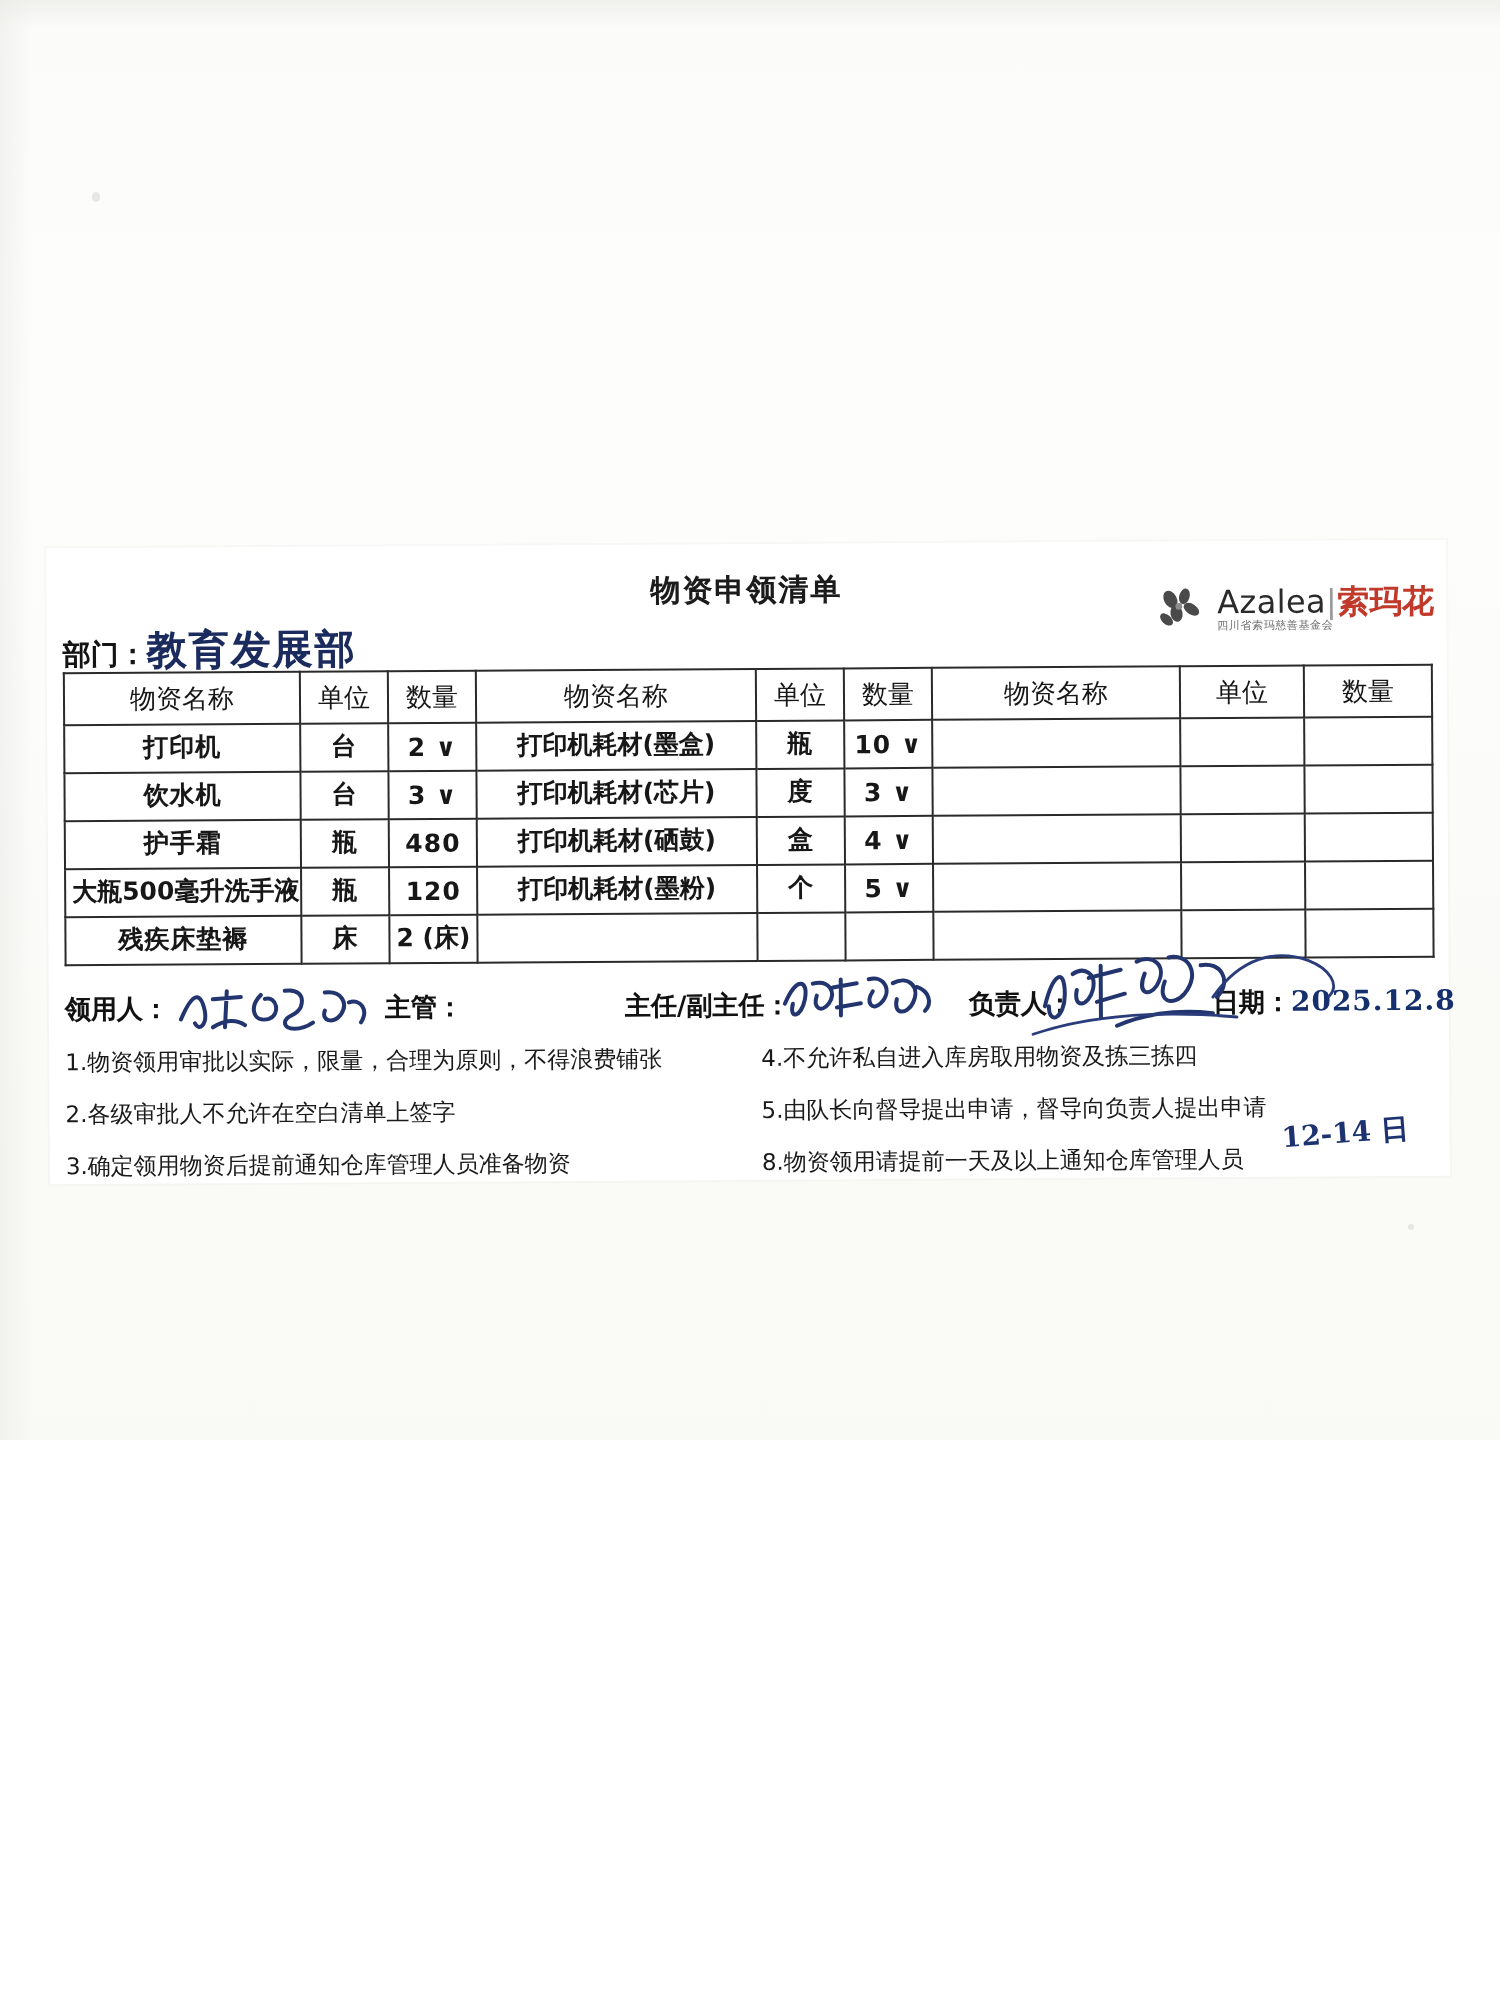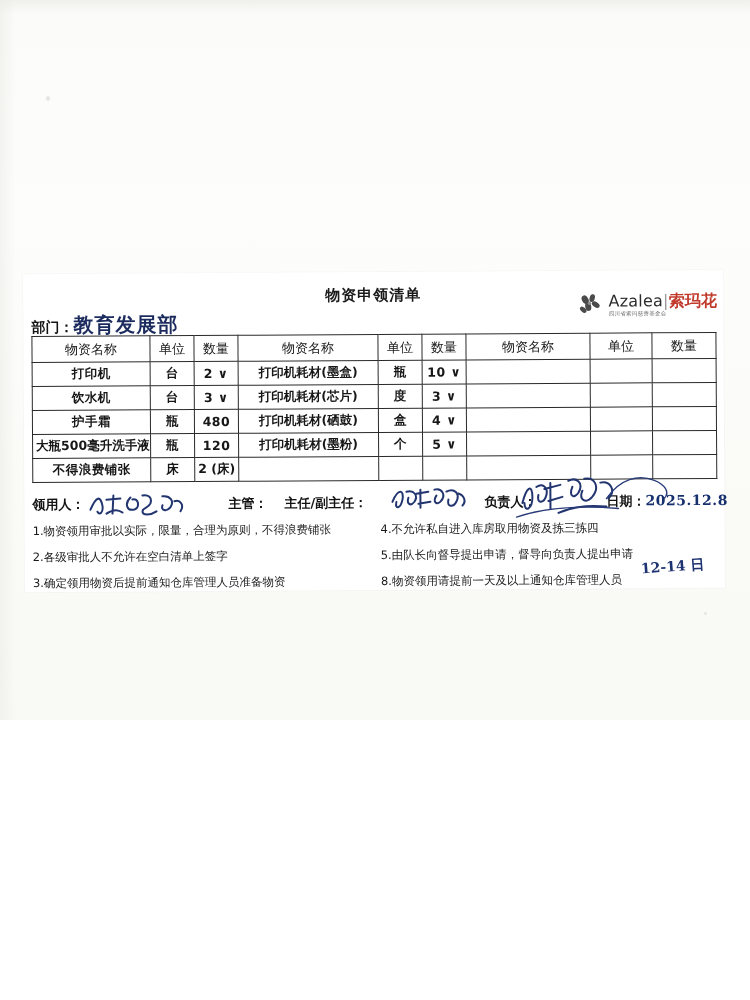--- a/index.html
+++ b/index.html
@@ -344,41 +344,41 @@
           <td class="hand">瓶</td>
           <td class="hand">120</td>
           <td class="hand-sm">打印机耗材(墨粉)</td>
           <td class="hand">个</td>
           <td class="hand">5 ∨</td>
           <td></td>
           <td></td>
           <td></td>
         </tr>
         <tr>
-          <td class="hand">不得浪费铺张</td>
+          <td class="hand">残疾床垫褥</td>
           <td class="hand">床</td>
           <td class="hand-sm">2 (床)</td>
           <td></td>
           <td></td>
           <td></td>
           <td></td>
           <td></td>
           <td></td>
         </tr>
       </tbody>
     </table>
 
     <div class="sign-row">
       <div class="sign-cell" style="left:0;">
         <span>领用人：</span>
       </div>
-      <div class="sign-cell" style="left:160px;margin-left:36px;">
+      <div class="sign-cell" style="left:160px;">
         <span>主管：</span>
       </div>
-      <div class="sign-cell" style="left:252px;">
+      <div class="sign-cell" style="left:280px;">
         <span>主任/副主任：</span>
       </div>
       <div class="sign-cell" style="left:452px;">
         <span>负责人：</span>
       </div>
       <div class="sign-cell" style="left:574px;">
         <span>日期：</span><span class="date-val">2025.12.8</span>
       </div>
     </div>
 

